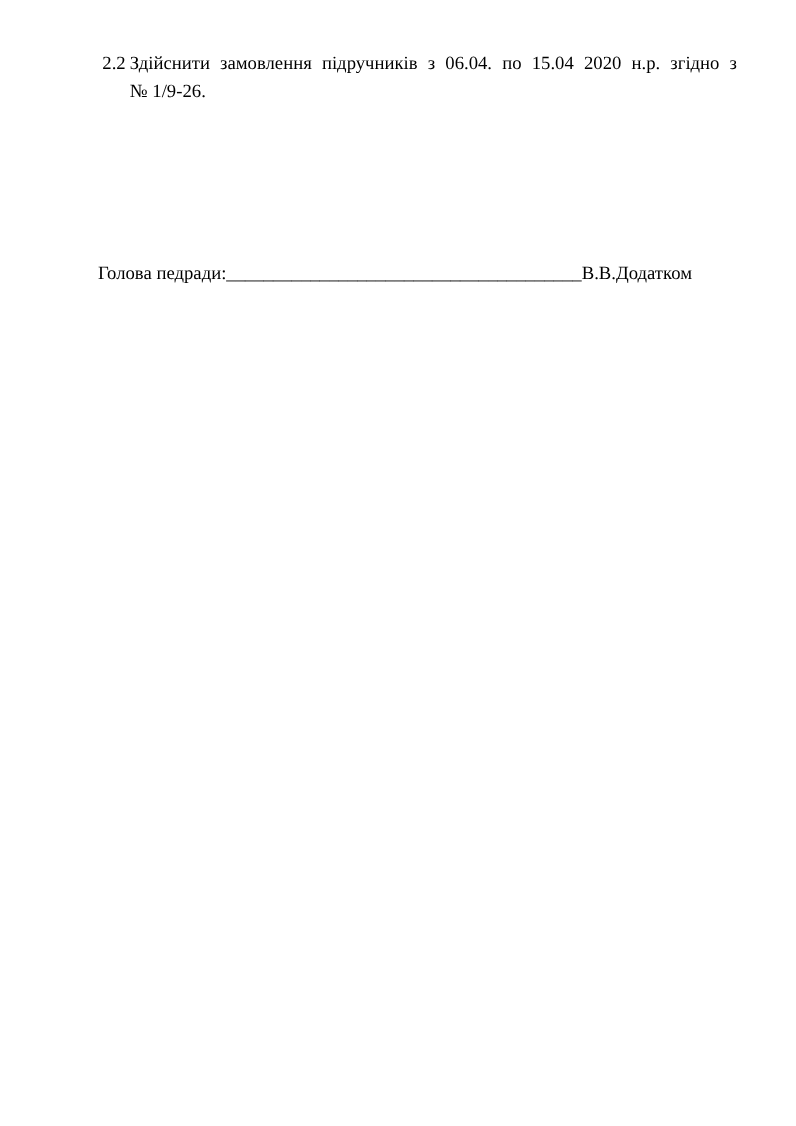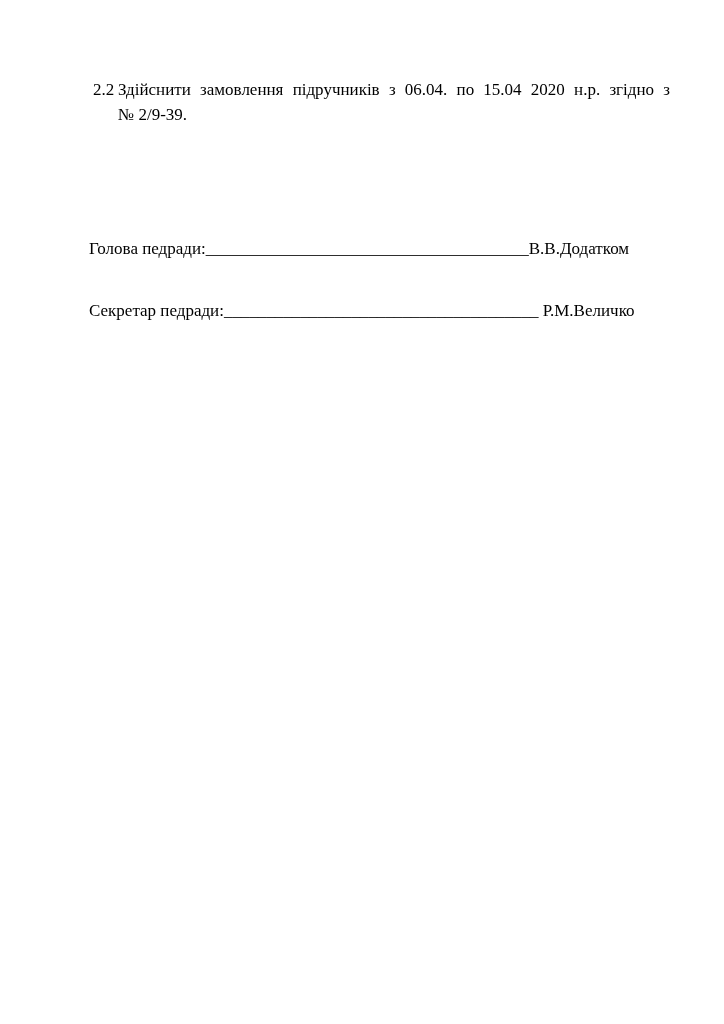--- a/index.html
+++ b/index.html
@@ -35,21 +35,20 @@
   .para .num {
     position: absolute;
     left: -25px;
     top: 0;
     line-height: 25px;
   }
   .para .line { line-height: 25px; }
   .para .line.just {
     text-align: justify;
     text-align-last: justify;
-    margin-top: 32px;
   }
   .sig-row {
     position: absolute;
     left: 89px;
     line-height: 25px;
     white-space: nowrap;
   }
   .sig-row.first  { top: 236px; }
   .sig-row.second { top: 298px; }
   .sig-label, .sig-underline, .sig-name { display: inline; text-align: center; }
@@ -57,27 +56,24 @@
 </head>
 <body>
 
 <div class="page">
 
   <div class="paragraphs">
 
     <div class="para">
       <span class="num">2.2</span>
       <div class="line just">Здійснити замовлення підручників з 06.04. по 15.04 2020 н.р. згідно з</div>
-      <div class="line">№ 2/9-39.</div>
+      <div class="line">№ 1/9-26.</div>
     </div>
 
 
   </div>
 
   <div class="sig-row first">
     <span class="sig-label">Голова педради:</span><span class="sig-underline">______________________________________</span><span class="sig-name">В.В.Додатком</span>
   </div>
 
-  <div class="sig-row second">
-    <span class="sig-label">Секретар педради:</span><span class="sig-underline">_____________________________________</span><span class="sig-name"> Р.М.Величко</span>
-  </div>
 
 </div>
 
 </body></html>

